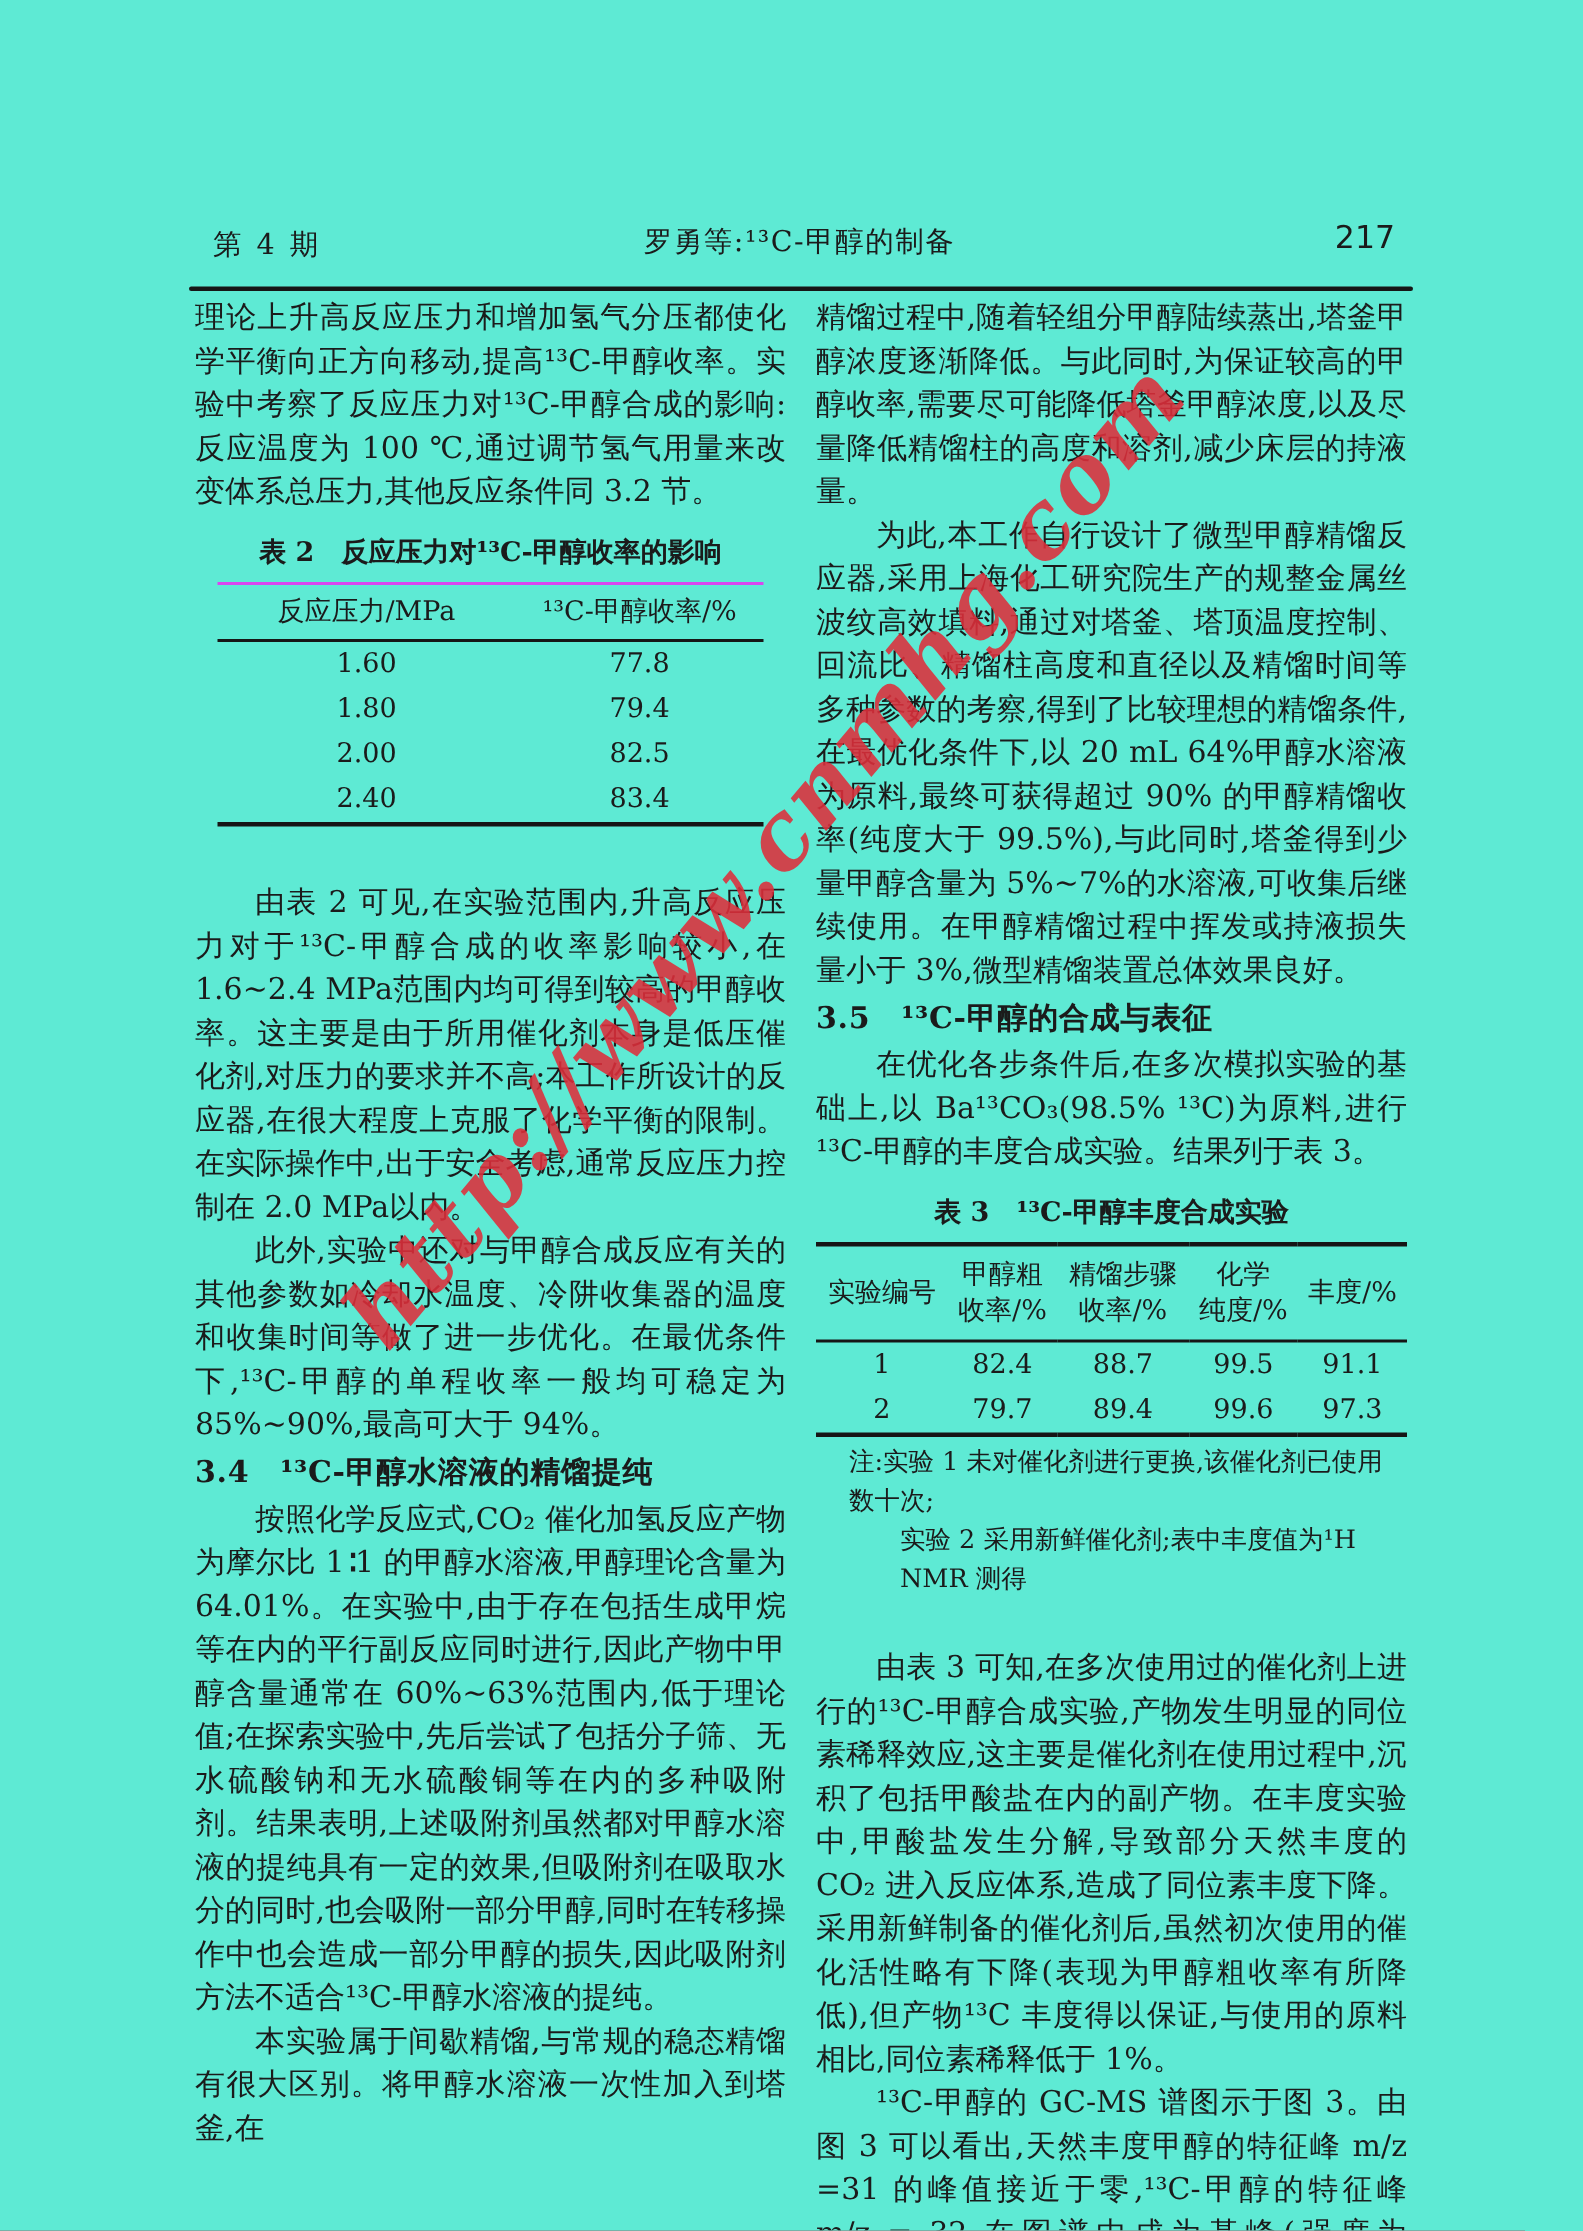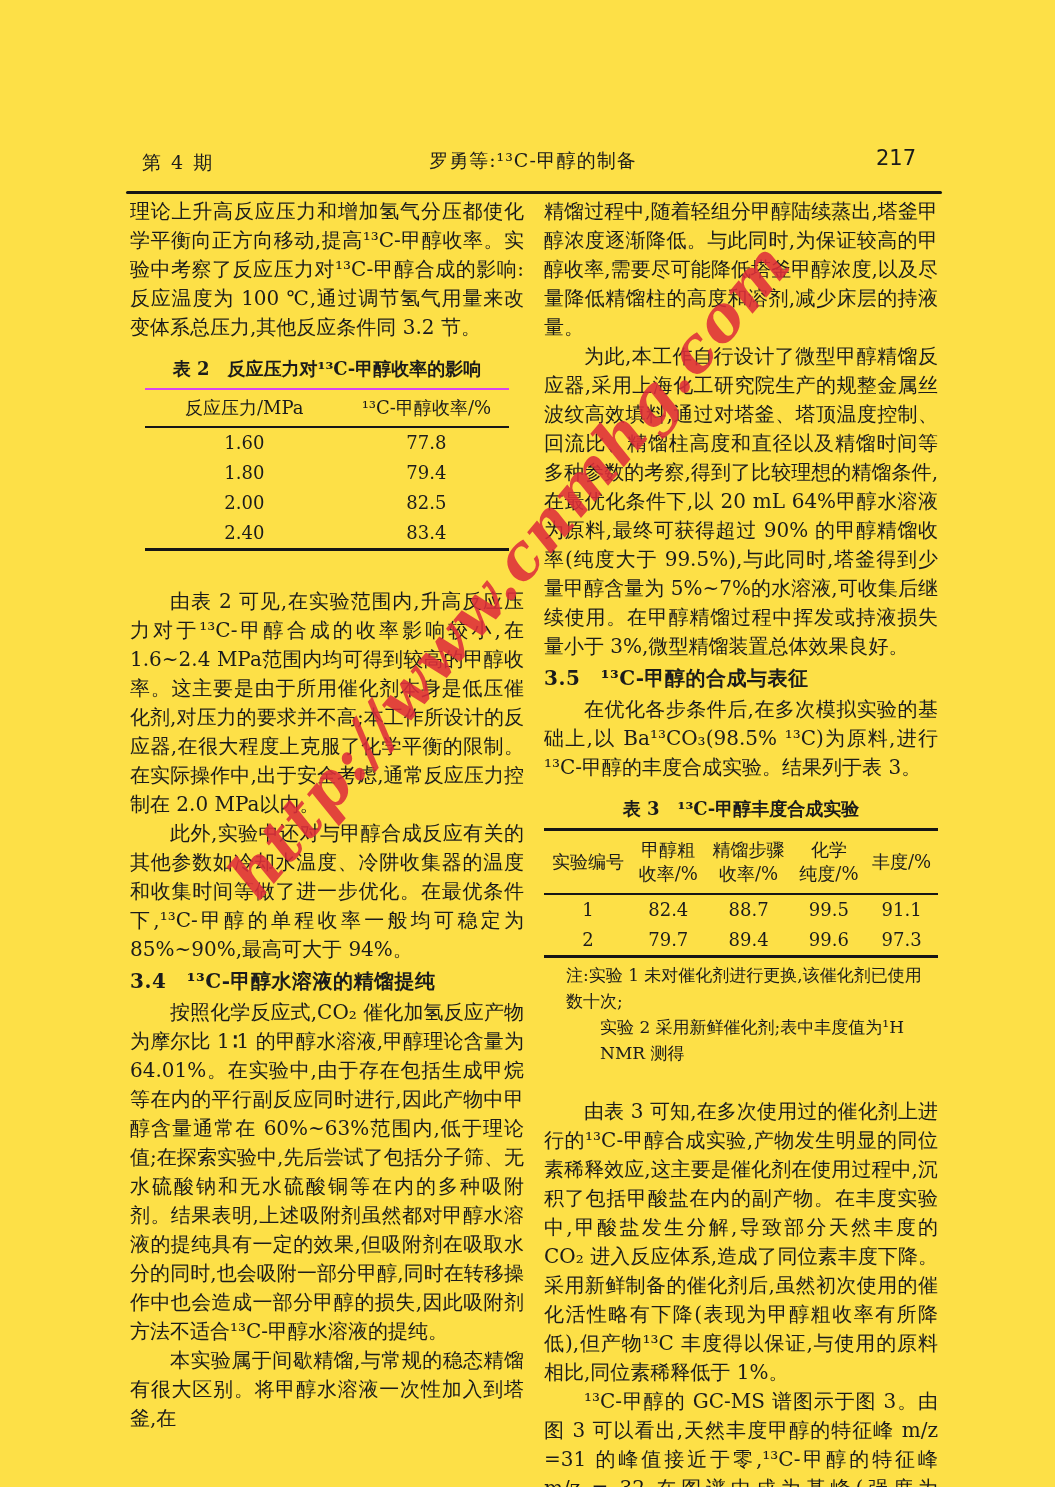--- a/index.html
+++ b/index.html
@@ -1,32 +1,32 @@
 <!DOCTYPE html>
 <html><head>
 <meta charset="utf-8">
 <style>
   html,body{margin:0;padding:0;background:#888;}
   .page{
     position:relative;
     width:1055px;height:1487px;
     margin:0 auto;
-    background:#fde047;
+    background:#5eead4;
     overflow:hidden;
     font-family:"DejaVu Serif","Liberation Serif",serif;
     color:#1b1b1b;
   }
   
   .pg-header{
     position:absolute;left:128px;top:146px;width:810px;height:34px;
     font-size:19px;
   }
   .hdr-issue{position:absolute;left:14px;top:4px;letter-spacing:2px;}
   .hdr-title{position:absolute;left:0;right:0;top:2px;text-align:center;letter-spacing:1px;}
-  .hdr-page{position:absolute;right:22px;top:0;font-size:21px;font-family:"DejaVu Sans",sans-serif;}
+  .hdr-page{position:absolute;right:8px;top:0;font-size:21px;font-family:"DejaVu Sans",sans-serif;}
   .hdr-rule{position:absolute;left:126px;top:191px;width:816px;height:3px;background:#161616;border-radius:2px;}
   
   .col{position:absolute;top:197px;width:394px;font-size:20px;line-height:29px;text-align:justify;}
   .col-left{left:130px;}
   .col-right{left:544px;}
   .col p{margin:0;}
   .col p.ind{text-indent:2em;}
   .sec-heading{font-weight:bold;margin:3px 0 2px 0;font-size:20px;letter-spacing:0.5px;}
   
   .tbl-caption{font-weight:bold;text-align:center;font-size:18px;margin:14px 0 6px 0;line-height:26px;}

